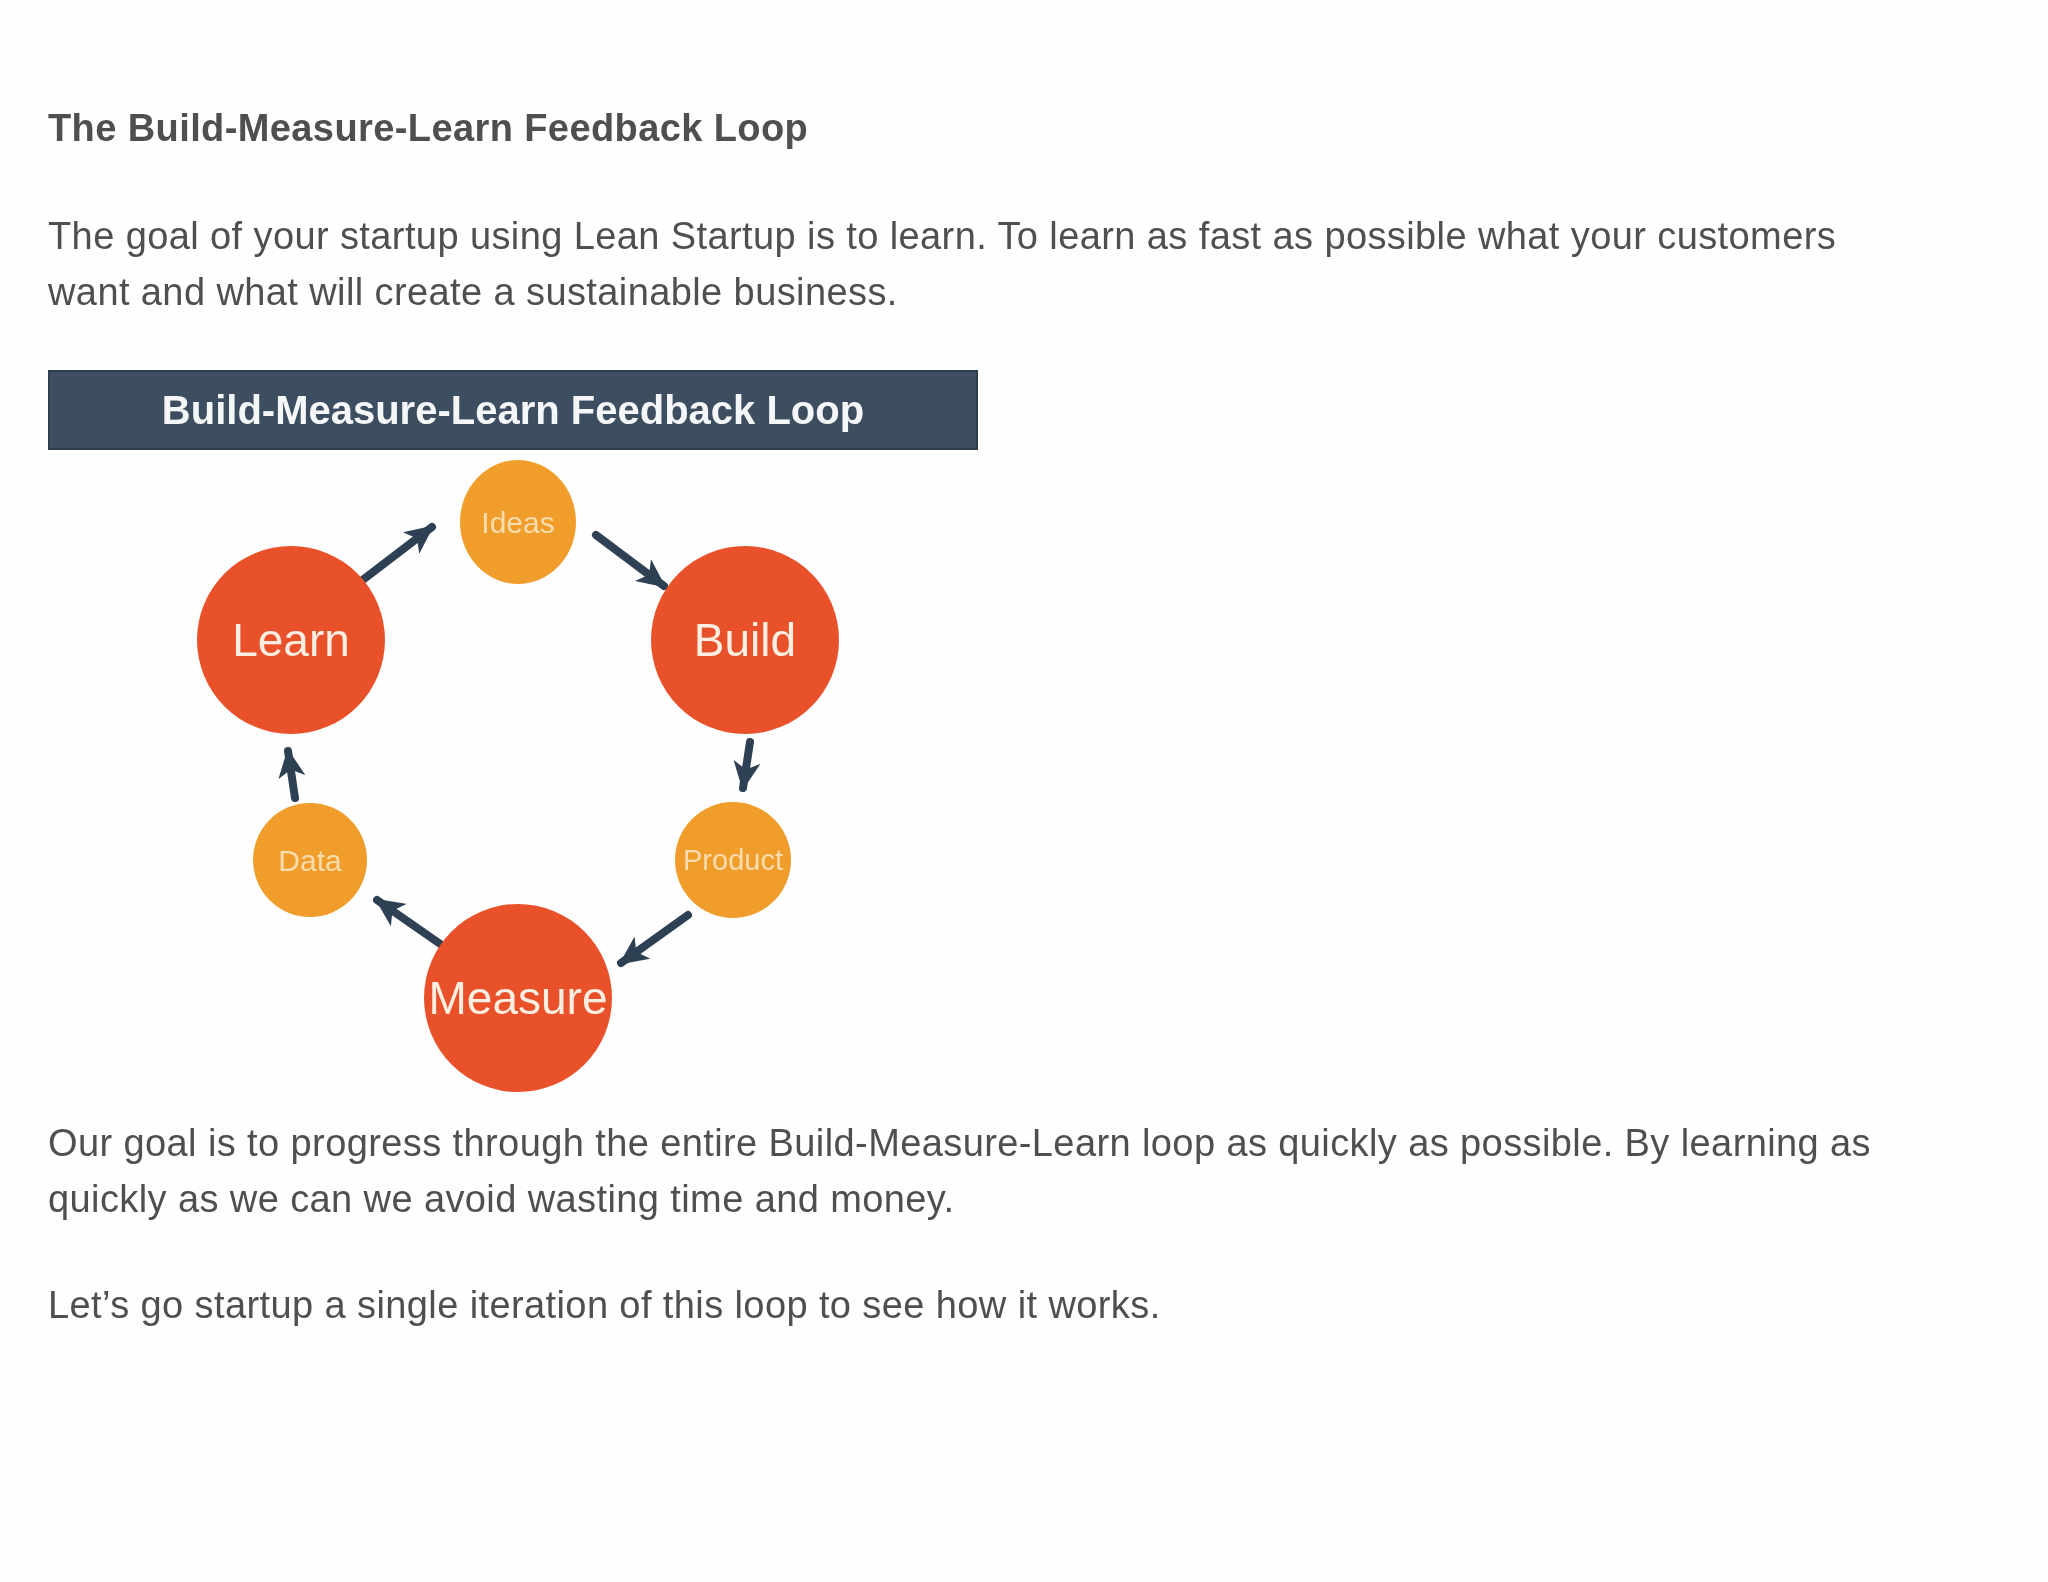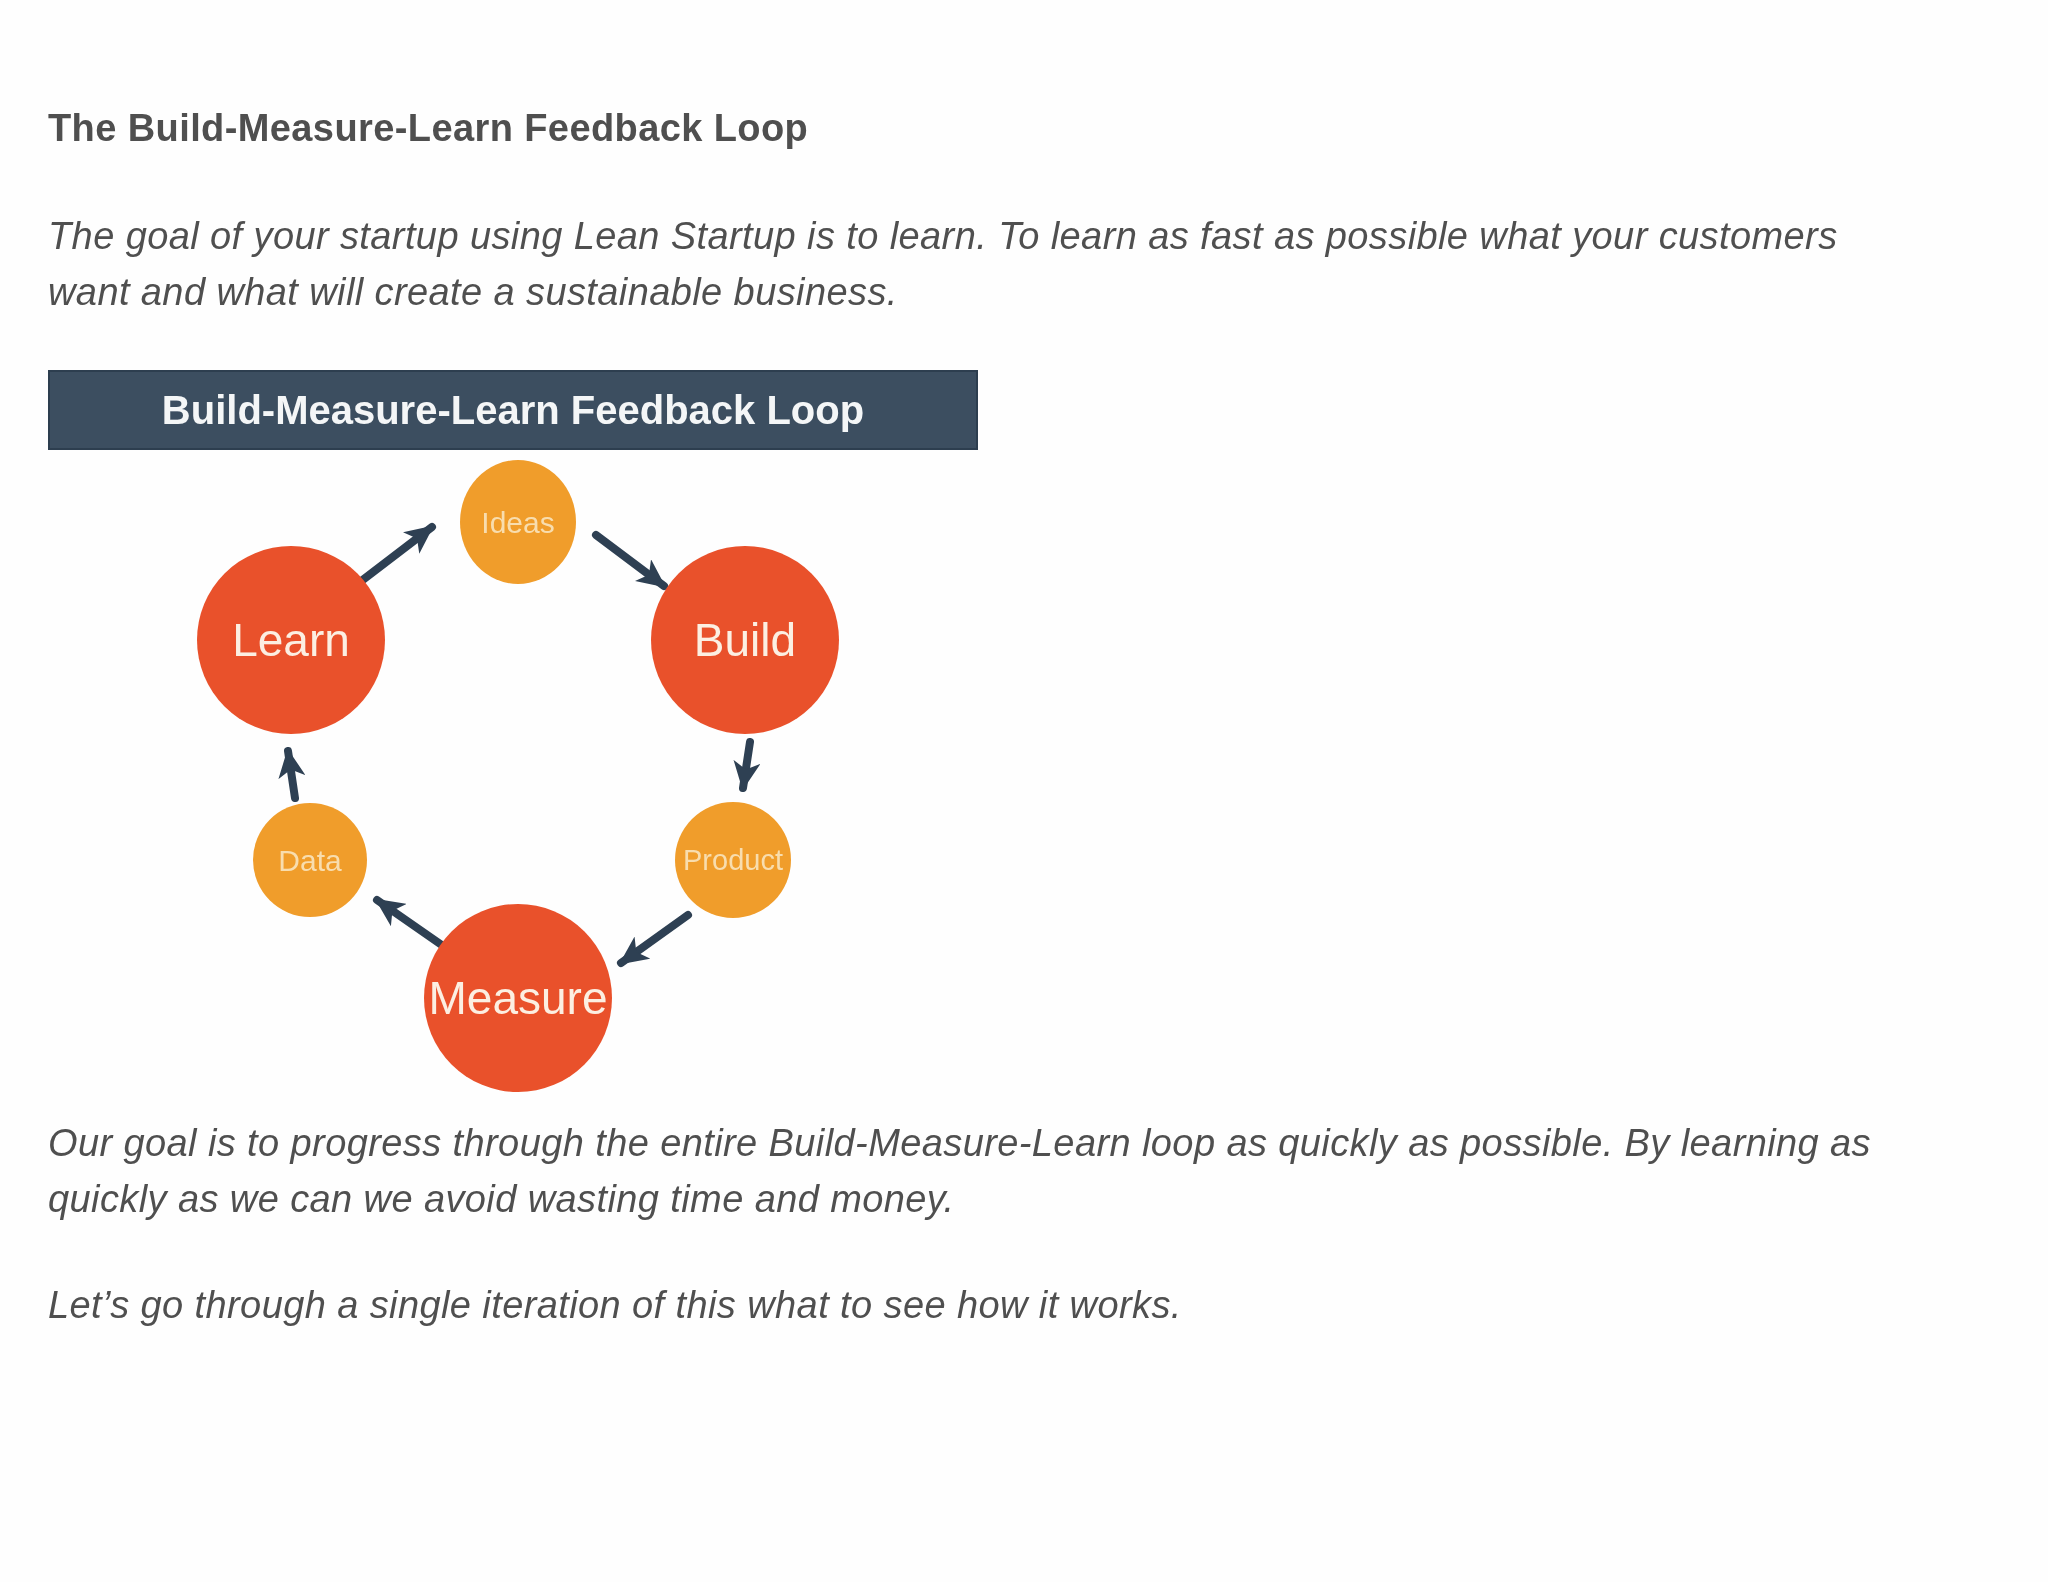--- a/index.html
+++ b/index.html
@@ -25,21 +25,20 @@
     margin: 0 0 52px 0;
   }
   .para {
     font-size: 38px;
     font-weight: 300;
     line-height: 56px;
     letter-spacing: 0.4px;
     margin: 5px 0 50px 0;
     max-width: 1952px;
     white-space: pre-line;
-    font-style: italic;
   }
   .diagram-wrap {
     margin: 6px 0 18px 0;
     width: 937px;
   }
   .diagram-wrap svg {
     display: block;
   }
   .bar-title {
     font-family: "Liberation Sans", sans-serif;
@@ -110,15 +109,15 @@
 
         <circle cx="262" cy="490" r="57" fill="#f09d2b"></circle>
         <text x="262" y="490" dy="0.35em" text-anchor="middle" class="node-label-small" fill="#f8ddae">Data</text>
       </g>
     </svg>
   </div>
 
   <div class="para">Our goal is to progress through the entire Build-Measure-Learn loop as quickly as possible. By learning as
 quickly as we can we avoid wasting time and money.</div>
 
-  <div class="para">Let’s go through a single iteration of this what to see how it works.</div>
+  <div class="para">Let’s go startup a single iteration of this loop to see how it works.</div>
 
 </div>
 
 </body></html>

